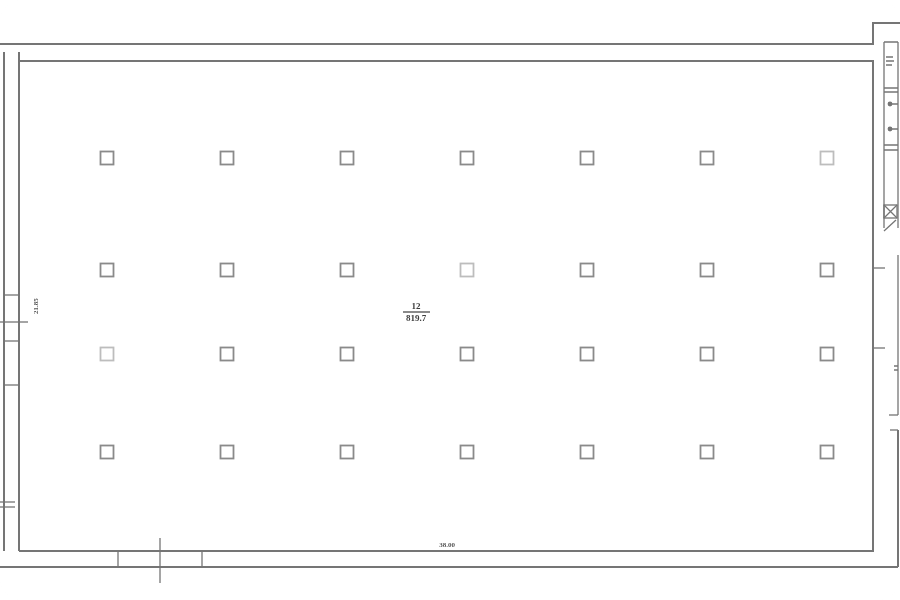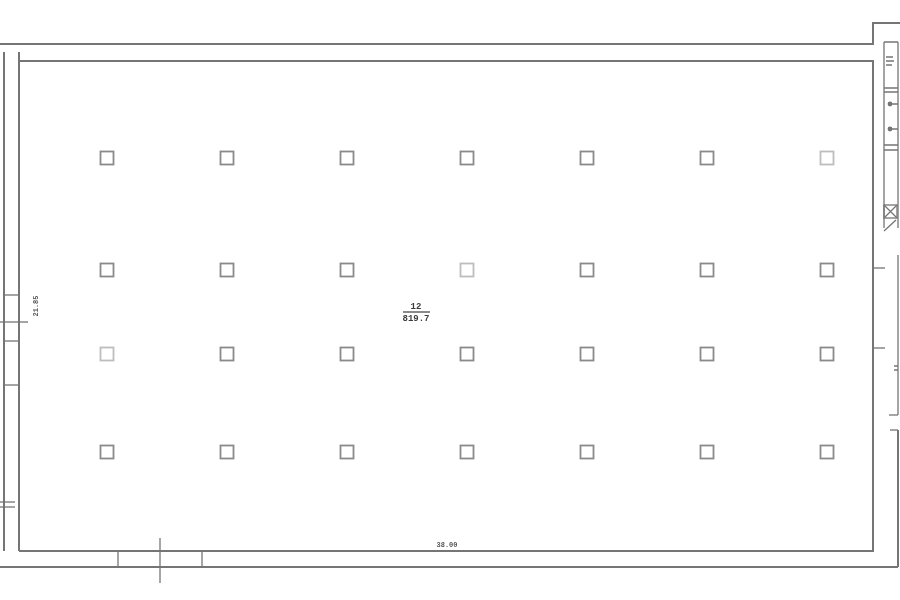--- a/index.html
+++ b/index.html
@@ -1,17 +1,17 @@
 <!DOCTYPE html>
 <html style="--background: #fdfdfd; --wall: #757575; --column: #8a8a8a; --column-faded: #bdbdbd; --text: #3c3c3c;"><head>
 <meta charset="utf-8">
 <style>
   html,body{margin:0;padding:0;background:#ffffff;}
   .page{width:900px;height:600px;position:relative;background:var(--background,#fdfdfd);
-        font-family:Liberation Mono, monospace;overflow:hidden;border-radius:22px;}
+        font-family:Liberation Serif, serif;overflow:hidden;border-radius:22px;}
   svg{display:block;}
   .wall{stroke:var(--wall,#757575);stroke-width:2;fill:none;stroke-linecap:butt;}
   .thin{stroke:var(--wall,#757575);stroke-width:1.3;fill:none;}
   .col-marker{fill:#ffffff;stroke:var(--column,#8a8a8a);stroke-width:1.8;}
   .col-marker.faded{stroke:var(--column-faded,#bdbdbd);}
   .dot{fill:var(--wall,#757575);stroke:none;}
   text{fill:var(--text,#3c3c3c);}
   .room-label{font-size:9px;font-weight:bold;text-anchor:middle;}
   .dim-label{font-size:7px;font-weight:bold;text-anchor:middle;fill:#555555;}
 </style>

